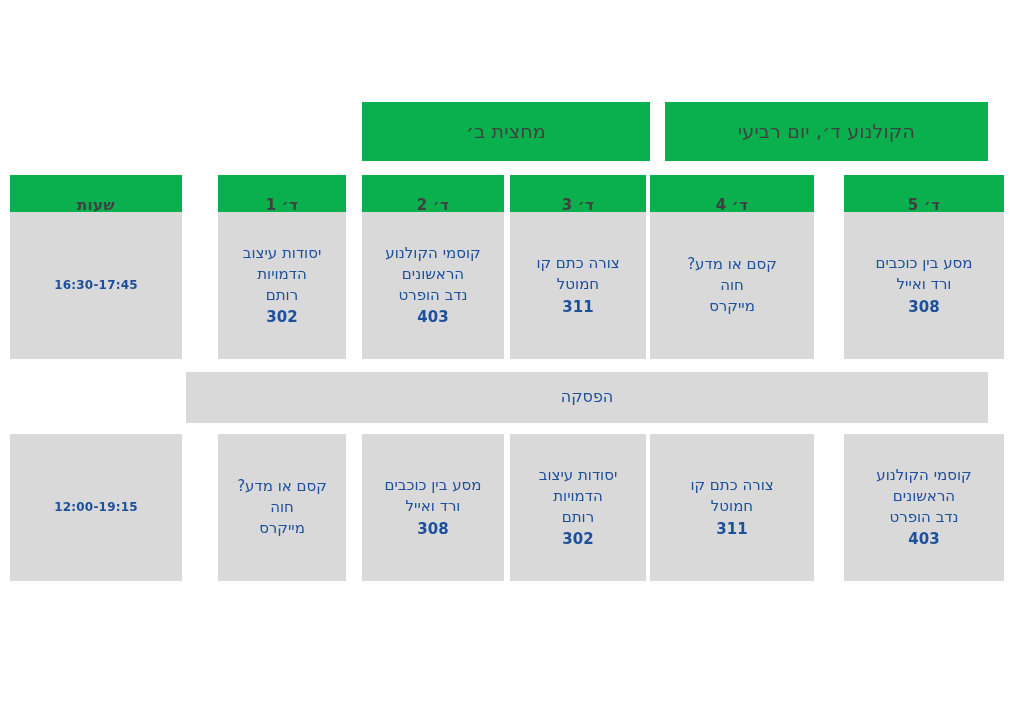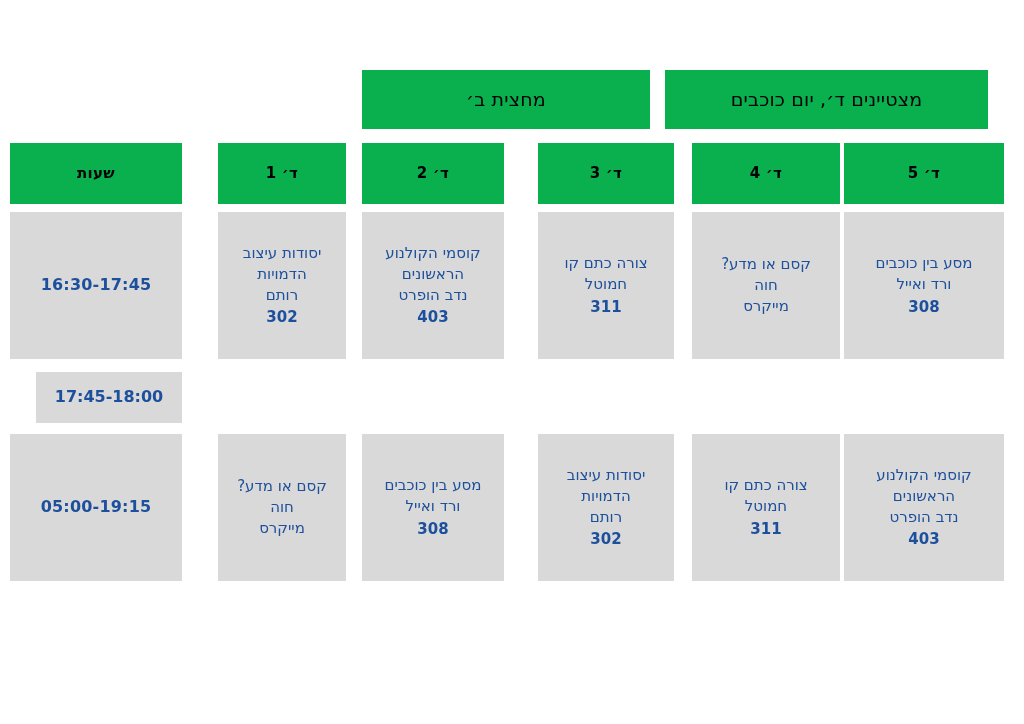--- a/index.html
+++ b/index.html
@@ -25,21 +25,22 @@
     position: absolute;
     display: flex;
     align-items: center;
     justify-content: center;
     text-align: center;
     line-height: 1.38;
   }
 
   .green {
     background: #0ab04e;
-    color: #000000;
+    color: #404040;
+    margin-top: 32px;
   }
 
   .gray {
     background: #d9d9d9;
     color: #1c4f9c;
   }
 
   
   .banner {
     height: 59px;
@@ -65,21 +66,21 @@
     height: 147px;
     flex-direction: column;
     justify-content: center;
     font-size: 15px;
     padding: 6px 8px;
   }
   .lesson .ln { display: block; }
   .lesson .room { font-weight: 700; margin-top: 2px; }
 
   .timecell {
-    font-size: 16px;
+    font-size: 12px;
     font-weight: 700;
     letter-spacing: .2px;
   }
 
   
   .row1 { top: 212px; }
   .row3 { top: 434px; }
 
   
   .breakrow {
@@ -87,32 +88,32 @@
     height: 51px;
     font-size: 16px;
   }
   #break-label { right: 36px; width: 802px; }
   #break-time  { right: 842px; width: 146px; font-weight: 700; }
 
   
   .c-hours { right: 842px; width: 172px; }
   .c-d1    { right: 678px; width: 128px; }
   .c-d2    { right: 520px; width: 142px; }
-  .c-d3    { right: 350px; width: 136px; }
-  .c-d4    { right: 184px; width: 148px; }
+  .c-d3    { right: 378px; width: 136px; }
+  .c-d4    { right: 210px; width: 164px; }
   .c-d5    { right: 20px;  width: 160px; }
 </style>
 </head>
 <body>
 
 <div id="schedule-root">
 
   <div class="cell green banner" id="banner-semester">מחצית ב׳</div>
 
-  <div class="cell green banner" id="banner-day">מצטיינים ד׳, יום כוכבים</div>
+  <div class="cell green banner" id="banner-day">הקולנוע ד׳, יום רביעי</div>
 
   <div class="cell green dayhead c-hours">שעות</div>
   <div class="cell green dayhead c-d1">ד׳ 1</div>
   <div class="cell green dayhead c-d2">ד׳ 2</div>
   <div class="cell green dayhead c-d3">ד׳ 3</div>
   <div class="cell green dayhead c-d4">ד׳ 4</div>
   <div class="cell green dayhead c-d5">ד׳ 5</div>
 
   <div class="cell gray lesson row1 timecell c-hours">16:30-17:45</div>
 
@@ -144,23 +145,23 @@
 
   </div>
 
   <div class="cell gray lesson row1 c-d5">
     <span class="ln">מסע בין כוכבים</span>
     <span class="ln">ורד ואייל</span>
 
     <span class="ln room">308</span>
   </div>
 
-  <div class="cell gray breakrow" id="break-time">17:45-18:00</div>
+  <div class="cell gray breakrow" id="break-label">הפסקה</div>
 
-  <div class="cell gray lesson row3 timecell c-hours">05:00-19:15</div>
+  <div class="cell gray lesson row3 timecell c-hours">12:00-19:15</div>
 
   <div class="cell gray lesson row3 c-d1">
     <span class="ln">קסם או מדע?</span>
     <span class="ln">חוה</span>
     <span class="ln">מייקרס</span>
 
   </div>
 
   <div class="cell gray lesson row3 c-d2">
     <span class="ln">מסע בין כוכבים</span>

